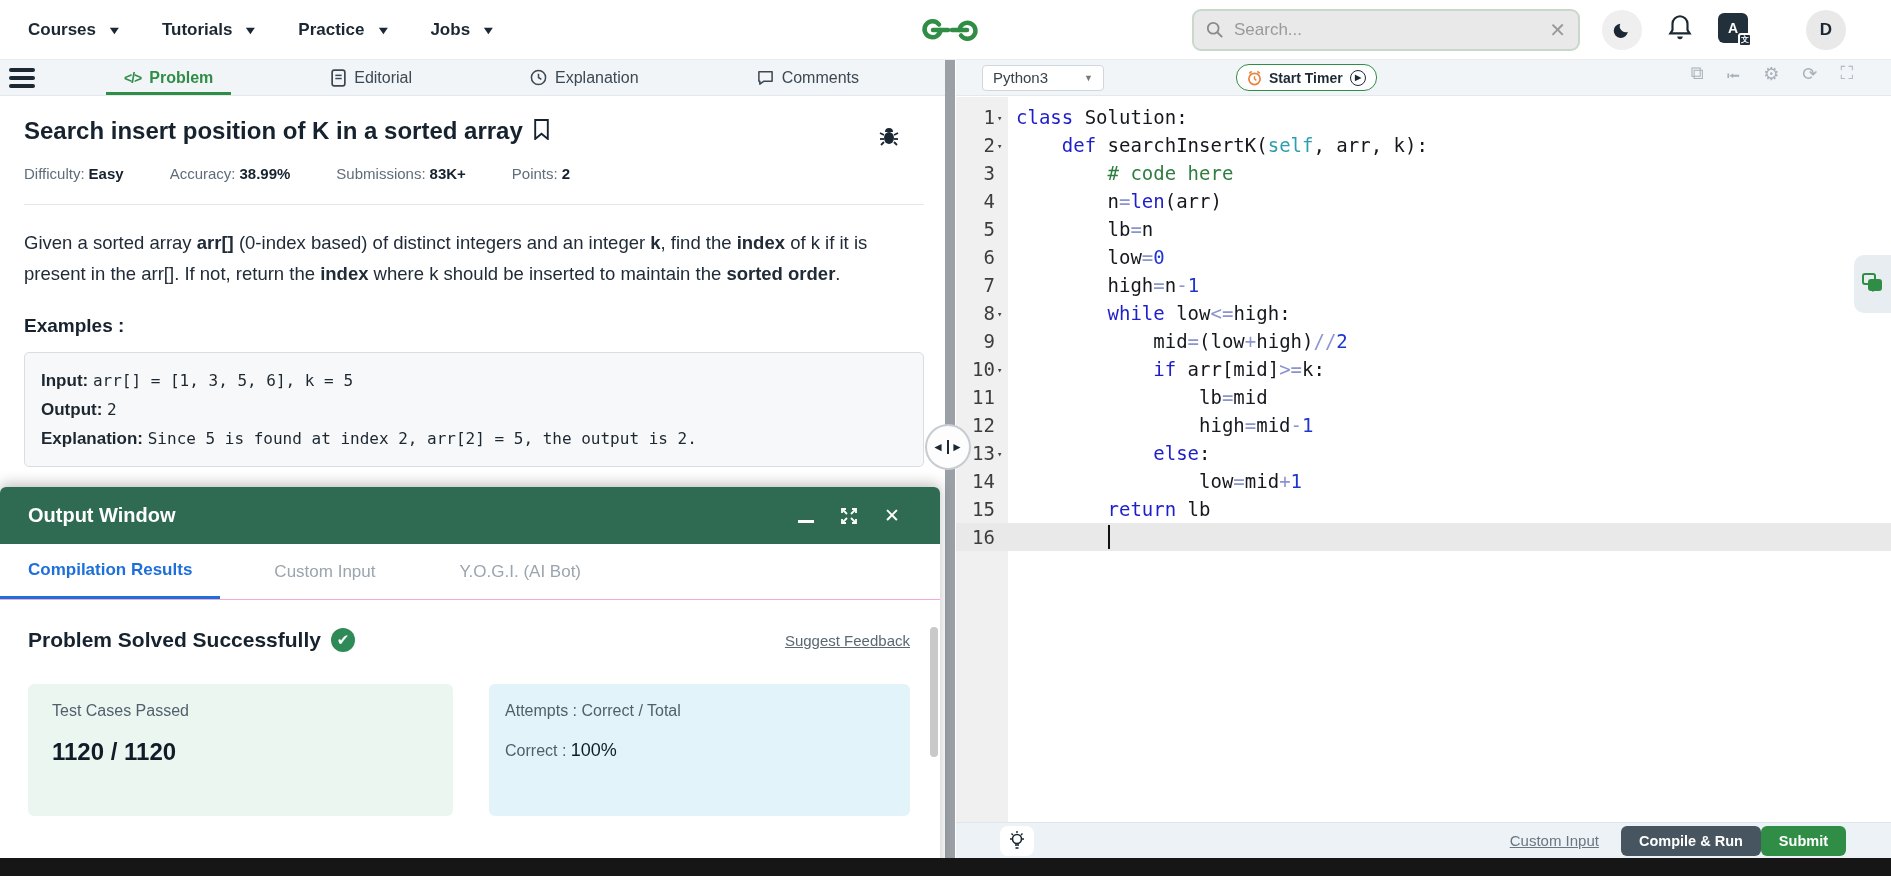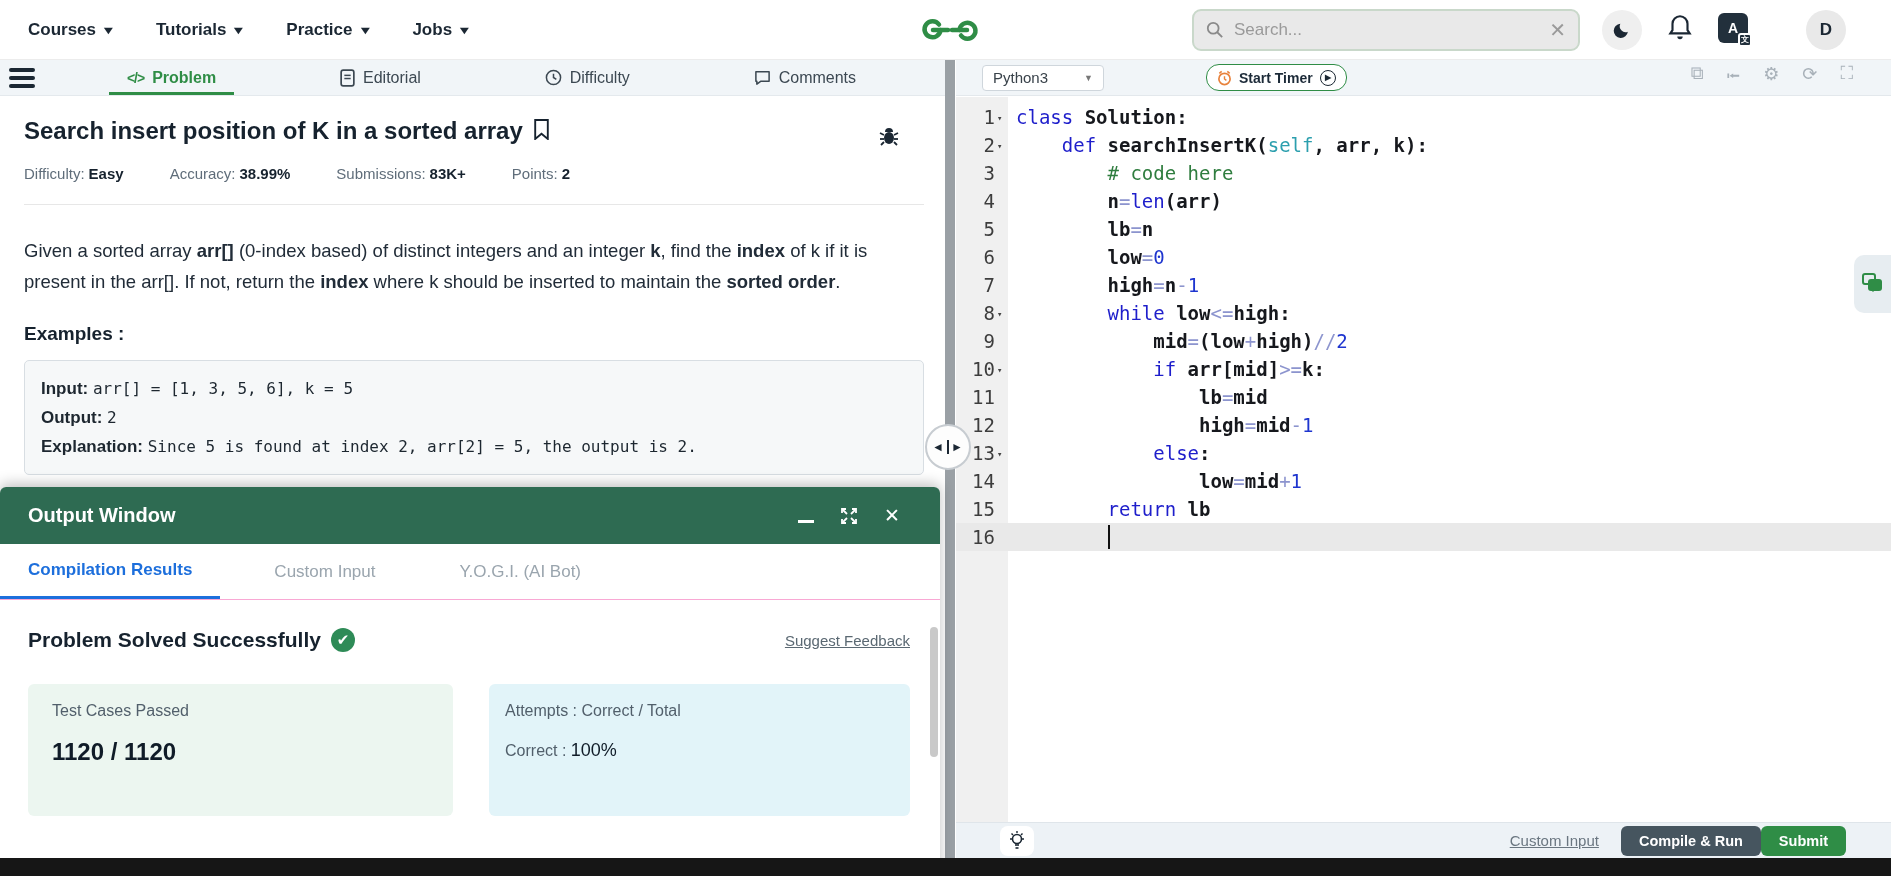--- a/index.html
+++ b/index.html
@@ -3,21 +3,21 @@
 <meta charset="utf-8">
 <style>
   * { margin:0; padding:0; box-sizing:border-box; }
   html,body { width:1891px; height:876px; overflow:hidden; background:#fff;
     font-family:"Liberation Sans", sans-serif; }
 
   
   .navbar { position:absolute; left:0; top:0; width:1891px; height:60px; background:#fff;
     border-bottom:1px solid #ececec; z-index:20; }
   .nav-menu { position:absolute; top:0; left:28px; height:60px; display:flex; align-items:center; gap:42px; }
-  .nav-item { font-size:17px; font-weight:600; color:#1b2733; display:flex; align-items:center; gap:7px; cursor:pointer; }
+  .nav-item { font-size:17px; font-weight:600; color:#1b2733; display:flex; align-items:center; gap:13px; cursor:pointer; }
   .nav-item .chev { font-size:11px; color:#1b2733; transform:scaleX(1.4); }
   .logo { position:absolute; left:920px; top:7px; width:60px; height:46px; }
   .searchbar { position:absolute; left:1192px; top:9px; width:388px; height:42px; background:#e9e9e9;
     border:2px solid #c9d8ca; border-radius:9px; display:flex; align-items:center; padding:0 12px; }
   .searchbar input { flex:1; border:none; outline:none; background:transparent; font-size:17px; color:#555;
     font-family:"Liberation Sans",sans-serif; margin-left:10px; }
   .searchbar input::placeholder { color:#9a9a9a; }
   .search-x { color:#9a9a9a; font-size:20px; cursor:pointer; }
   .circle-btn { position:absolute; top:10px; width:40px; height:40px; border-radius:50%; background:#efefef;
     display:flex; align-items:center; justify-content:center; cursor:pointer; }
@@ -42,21 +42,21 @@
   .code-glyph { color:#2f8d46; font-weight:bold; font-size:14px; letter-spacing:-1px; }
 
   .prob-content { position:absolute; left:0; top:37px; width:940px; bottom:0; overflow:hidden; padding:20px 24px 0 24px; }
   .prob-title-row { display:flex; align-items:flex-start; }
   .prob-title { font-size:24px; font-weight:bold; color:#16222e; }
   .bookmark { margin-left:10px; margin-top:2px; cursor:pointer; }
   .bug { margin-left:auto; margin-right:16px; margin-top:8px; cursor:pointer; }
   .meta-row { display:flex; gap:46px; margin-top:18px; font-size:15px; color:#5f6d7a; }
   .meta-item b { color:#16222e; margin-left:4px; }
   .hr { border:none; border-top:1px solid #e7e7e7; margin-top:22px; width:900px; }
-  .prob-desc { margin-top:30px; width:896px; font-size:18.5px; line-height:31px; color:#212c38; }
+  .prob-desc { margin-top:22px; width:896px; font-size:18.5px; line-height:31px; color:#212c38; }
   .examples-h { margin-top:26px; font-size:19px; font-weight:bold; color:#16222e; }
   .example-box { margin-top:15px; width:900px; border:1px solid #d8dee3; background:#f6f8f9; border-radius:5px;
     padding:13px 16px; font-size:17px; line-height:29px; color:#1d2730; }
   .example-box .lbl { font-weight:bold; font-family:"Liberation Sans",sans-serif; }
   .example-box .val { font-family:"DejaVu Sans Mono",monospace; font-size:16px; }
 
   
   .divider { position:absolute; left:945px; top:60px; width:10px; height:798px; background:#9aa0a5; z-index:15; }
   .div-handle { position:absolute; left:925px; top:424px; width:46px; height:46px; border-radius:50%; background:#fdfdfd;
     border:2px solid #c7ccd1; z-index:30; display:flex; align-items:center; justify-content:center; cursor:col-resize;
@@ -86,41 +86,41 @@
   .card-blue  { background:#e2f4f9; width:424px;padding-left:16px; }
   .card-label { font-size:16px; color:#515f6b; }
   .card-value { font-size:24px; font-weight:bold; color:#101c28; margin-top:18px; }
   .card-extra { margin-top:20px; font-size:16px; color:#515f6b; }
   .card-extra b { color:#101c28; font-weight:normal; font-size:18px; }
   .ow-scroll { position:absolute; right:2px; top:140px; width:8px; height:130px; background:#c9c9c9; border-radius:4px; }
 
   
   .right-panel { position:absolute; left:956px; top:60px; width:935px; height:798px; background:#fff; }
   .ed-toolbar { position:absolute; left:0; top:0; width:100%; height:36px; background:#f1f5f8; border-bottom:1px solid #e3e8ec;
-    display:flex; align-items:center; }
+    display:flex; align-items:center;gap:30px; }
   .lang-select { margin-left:26px; width:122px; height:26px; background:#fff; border:1px solid #cfd6dc; border-radius:4px;
     font-size:15px; color:#39424a; display:flex; align-items:center; padding:0 10px; cursor:pointer; }
   .lang-select .chev { margin-left:auto; font-size:9px; color:#777; }
   .timer-btn { margin-left:102px; height:27px; background:#fff; border:1px solid #2f8d46; border-radius:13px;
     display:flex; align-items:center; gap:7px; padding:0 10px; font-size:14px; font-weight:bold; color:#1c2a38; cursor:pointer; }
   .play-circle { width:16px; height:16px; border:1.5px solid #1b2733; border-radius:50%; display:flex; align-items:center;
     justify-content:center; font-size:8px; color:#1b2733; padding-left:1px; }
   .ed-icons { margin-left:auto; margin-right:38px; display:flex; gap:23px; color:#a8b1b9; font-size:18px; }
   .ed-icon { cursor:pointer; }
 
   .editor { position:absolute; left:0; top:37px; width:100%; bottom:36px; background:#fff; overflow:hidden;
     font-family:"DejaVu Sans Mono",monospace; font-size:19px; }
   .gutter-bg { position:absolute; left:0; top:0; width:52px; height:100%; background:#f0f0f0; }
   .code-line { position:relative; height:28px; line-height:28px; white-space:pre; }
   .code-line.active { background:#e9e9e9; }
   .gut { position:absolute; left:0; top:0; width:52px; text-align:right; padding-right:13px; color:#3d3d3d; }
   .fold { position:absolute; left:41px; top:1px; font-size:9px; color:#444; }
   .code-txt { position:absolute; left:60px; top:0; }
   .tok-k { color:#1e1ecb; } .tok-n { color:#1e35cf; } .tok-o { color:#8c94ce; }
-  .tok-c { color:#2f7d3f; } .tok-s { color:#2c9fae; } .tok-p { color:#16181d;font-weight:bold; }
+  .tok-c { color:#2f7d3f; } .tok-s { color:#2c9fae; } .tok-p { color:#16181d; }
   .cursor { position:absolute; left:152px; top:2px; width:2px; height:24px; background:#111; }
 
   .chat-widget { position:absolute; right:0; top:195px; width:37px; height:58px; background:#e7edf1; border-radius:10px 0 0 10px;
     display:flex; align-items:center; justify-content:center; cursor:pointer; z-index:5; }
   .chat-ic { position:relative; width:22px; height:22px; }
   .chat-ic .b1 { position:absolute; left:0; top:0; width:14px; height:12px; border:2px solid #2f8d46; border-radius:3px; background:#e7edf1; }
   .chat-ic .b2 { position:absolute; left:6px; top:6px; width:14px; height:12px; background:#2f8d46; border-radius:3px; }
   .chat-ic .b2::after { content:""; position:absolute; left:2px; bottom:-4px; border:3px solid transparent; border-top-color:#2f8d46; }
 
   .ed-bottom { position:absolute; left:0; bottom:0; width:100%; height:36px; background:#edf2f6; border-top:1px solid #dfe5ea;
@@ -214,21 +214,21 @@
           <line x1="4" y1="6" x2="10" y2="6" stroke="#3c4852" stroke-width="1.4"></line>
           <line x1="4" y1="9" x2="10" y2="9" stroke="#3c4852" stroke-width="1.4"></line>
         </svg>
         <span>Editorial</span>
       </div>
       <div class="ltab">
         <svg width="17" height="17" viewBox="0 0 18 18">
           <circle cx="9" cy="9" r="7.5" fill="none" stroke="#3c4852" stroke-width="1.6"></circle>
           <path d="M9 5 v4 l3 2" fill="none" stroke="#3c4852" stroke-width="1.6"></path>
         </svg>
-        <span>Difficulty</span>
+        <span>Explanation</span>
       </div>
       <div class="ltab">
         <svg width="17" height="17" viewBox="0 0 18 18">
           <path d="M2 3 h14 v10 h-9 l-4 3 v-3 h-1Z" fill="none" stroke="#3c4852" stroke-width="1.6" stroke-linejoin="round"></path>
         </svg>
         <span>Comments</span>
       </div>
     </div>
   </div>
 

